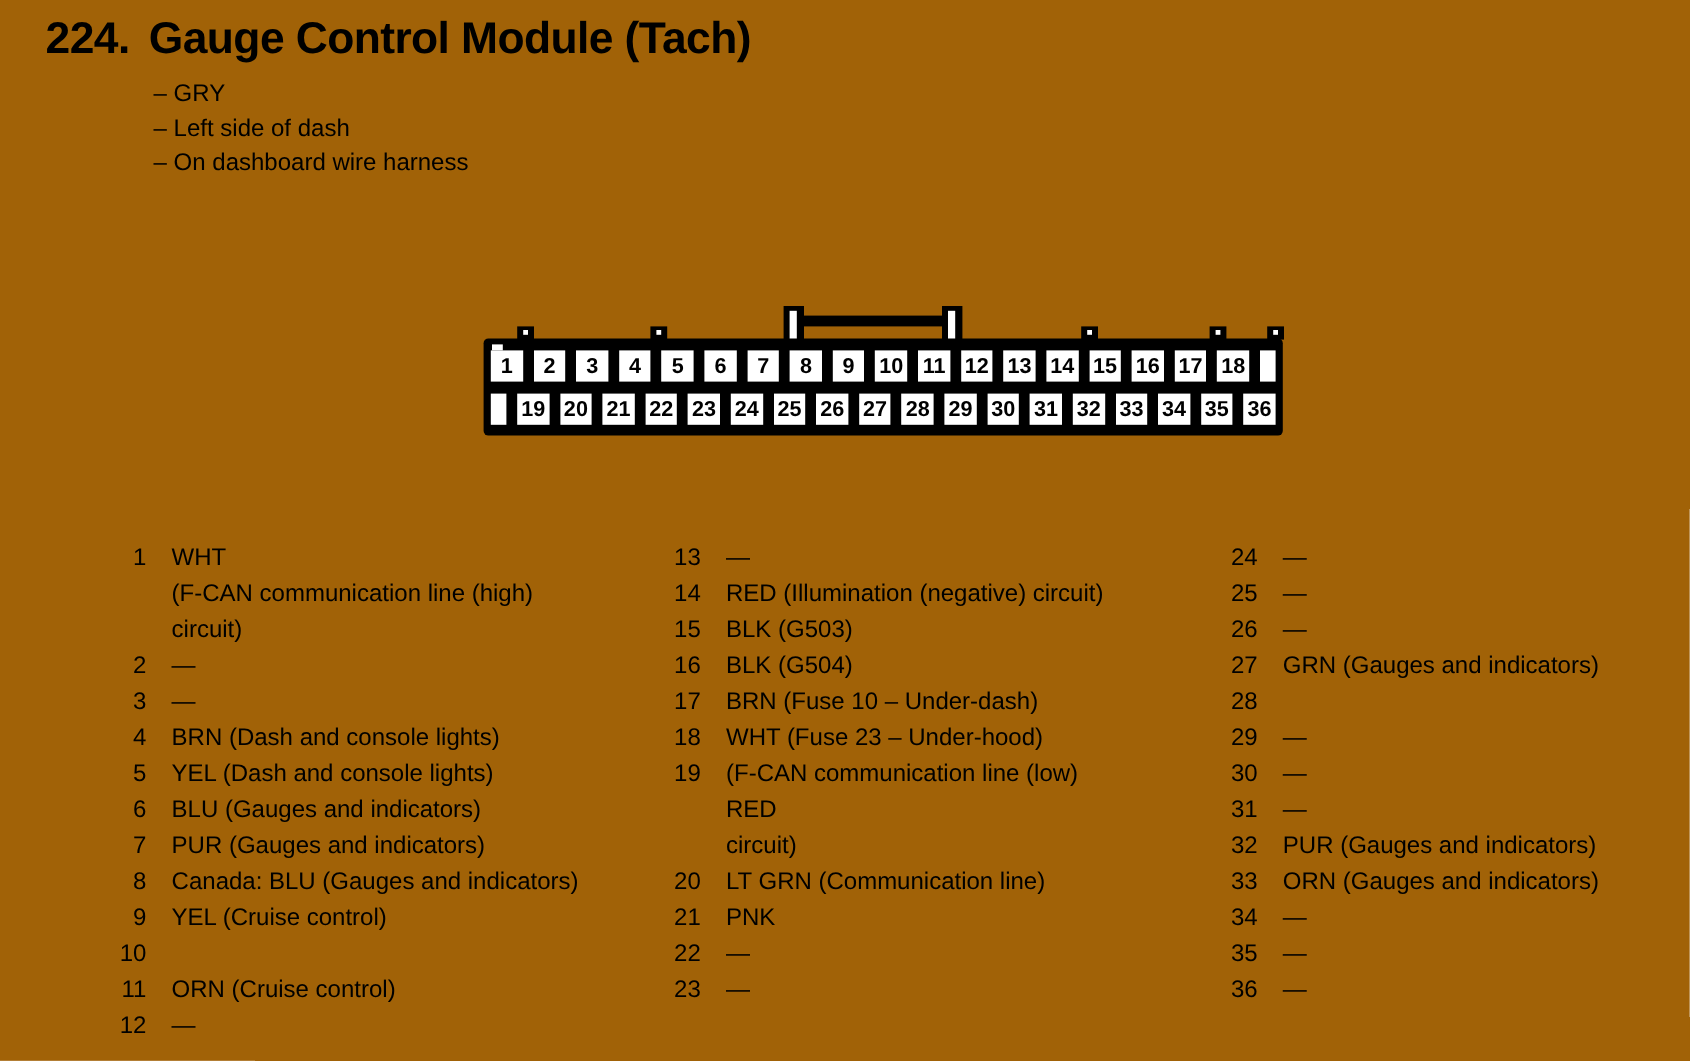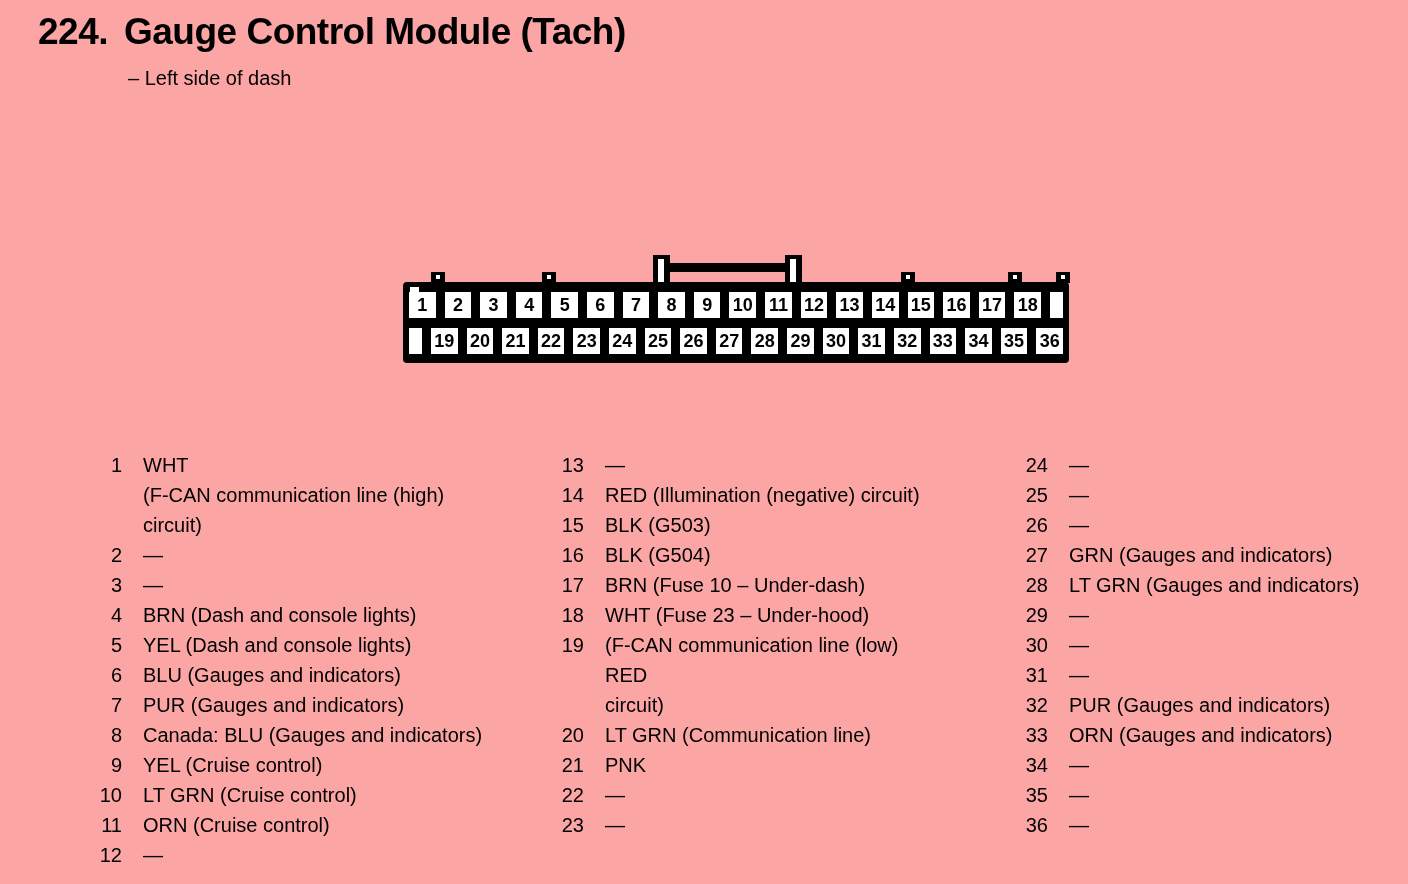--- a/index.html
+++ b/index.html
@@ -1,19 +1,19 @@
 <!DOCTYPE html>
 <html><head>
 <meta charset="utf-8">
 <style>
   html,body{margin:0;padding:0;background:#fff;}
   body{width:1408px;height:884px;position:relative;overflow:hidden;
        font-family:"Liberation Sans",sans-serif;color:#000;
        -webkit-font-smoothing:antialiased;}
-  .page{position:absolute;inset:0;background:#fca5a5;}
+  .page{position:absolute;inset:0;background:#a16207;}
 
   
   .hdr{position:absolute;left:38px;top:12px;display:flex;align-items:baseline;
        font-weight:bold;font-size:37px;letter-spacing:-0.5px;line-height:1.1;}
   .hdr .sec-num{margin-right:16px;}
   .notes{position:absolute;left:128px;top:64px;font-size:20px;line-height:29px;}
   .note{white-space:nowrap;}
 
   
   .connector{position:absolute;left:403px;top:255px;width:666px;height:110px;}
@@ -54,21 +54,23 @@
 <body>
 
 <div class="page">
 
   <div class="hdr">
     <span class="sec-num">224.</span>
     <span class="sec-title">Gauge Control Module (Tach)</span>
   </div>
 
   <div class="notes">
+      <div class="note">– GRY</div>
       <div class="note">– Left side of dash</div>
+      <div class="note">– On dashboard wire harness</div>
     </div>
 
   <div class="connector">
     <div class="latch-bar"></div>
     <div class="latch-post lp-left"></div>
     <div class="latch-post lp-right"></div>
     <div class="conn-tab tab1"></div>
     <div class="conn-tab tab2"></div>
     <div class="conn-tab tab3"></div>
     <div class="conn-tab tab4"></div>
@@ -172,23 +174,20 @@
         </span>
       </div>
       <div class="entry">
         <span class="pin-no">9</span>
         <span class="desc">
           <div class="line">YEL (Cruise control)</div>
         </span>
       </div>
       <div class="entry">
         <span class="pin-no">10</span>
-        <span class="desc">
-          <div class="line">LT GRN (Cruise control)</div>
-        </span>
       </div>
       <div class="entry">
         <span class="pin-no">11</span>
         <span class="desc">
           <div class="line">ORN (Cruise control)</div>
         </span>
       </div>
       <div class="entry">
         <span class="pin-no">12</span>
         <span class="desc">
@@ -286,23 +285,20 @@
         </span>
       </div>
       <div class="entry">
         <span class="pin-no">27</span>
         <span class="desc">
           <div class="line">GRN (Gauges and indicators)</div>
         </span>
       </div>
       <div class="entry">
         <span class="pin-no">28</span>
-        <span class="desc">
-          <div class="line">LT GRN (Gauges and indicators)</div>
-        </span>
       </div>
       <div class="entry">
         <span class="pin-no">29</span>
         <span class="desc">
           <div class="line">—</div>
         </span>
       </div>
       <div class="entry">
         <span class="pin-no">30</span>
         <span class="desc">

